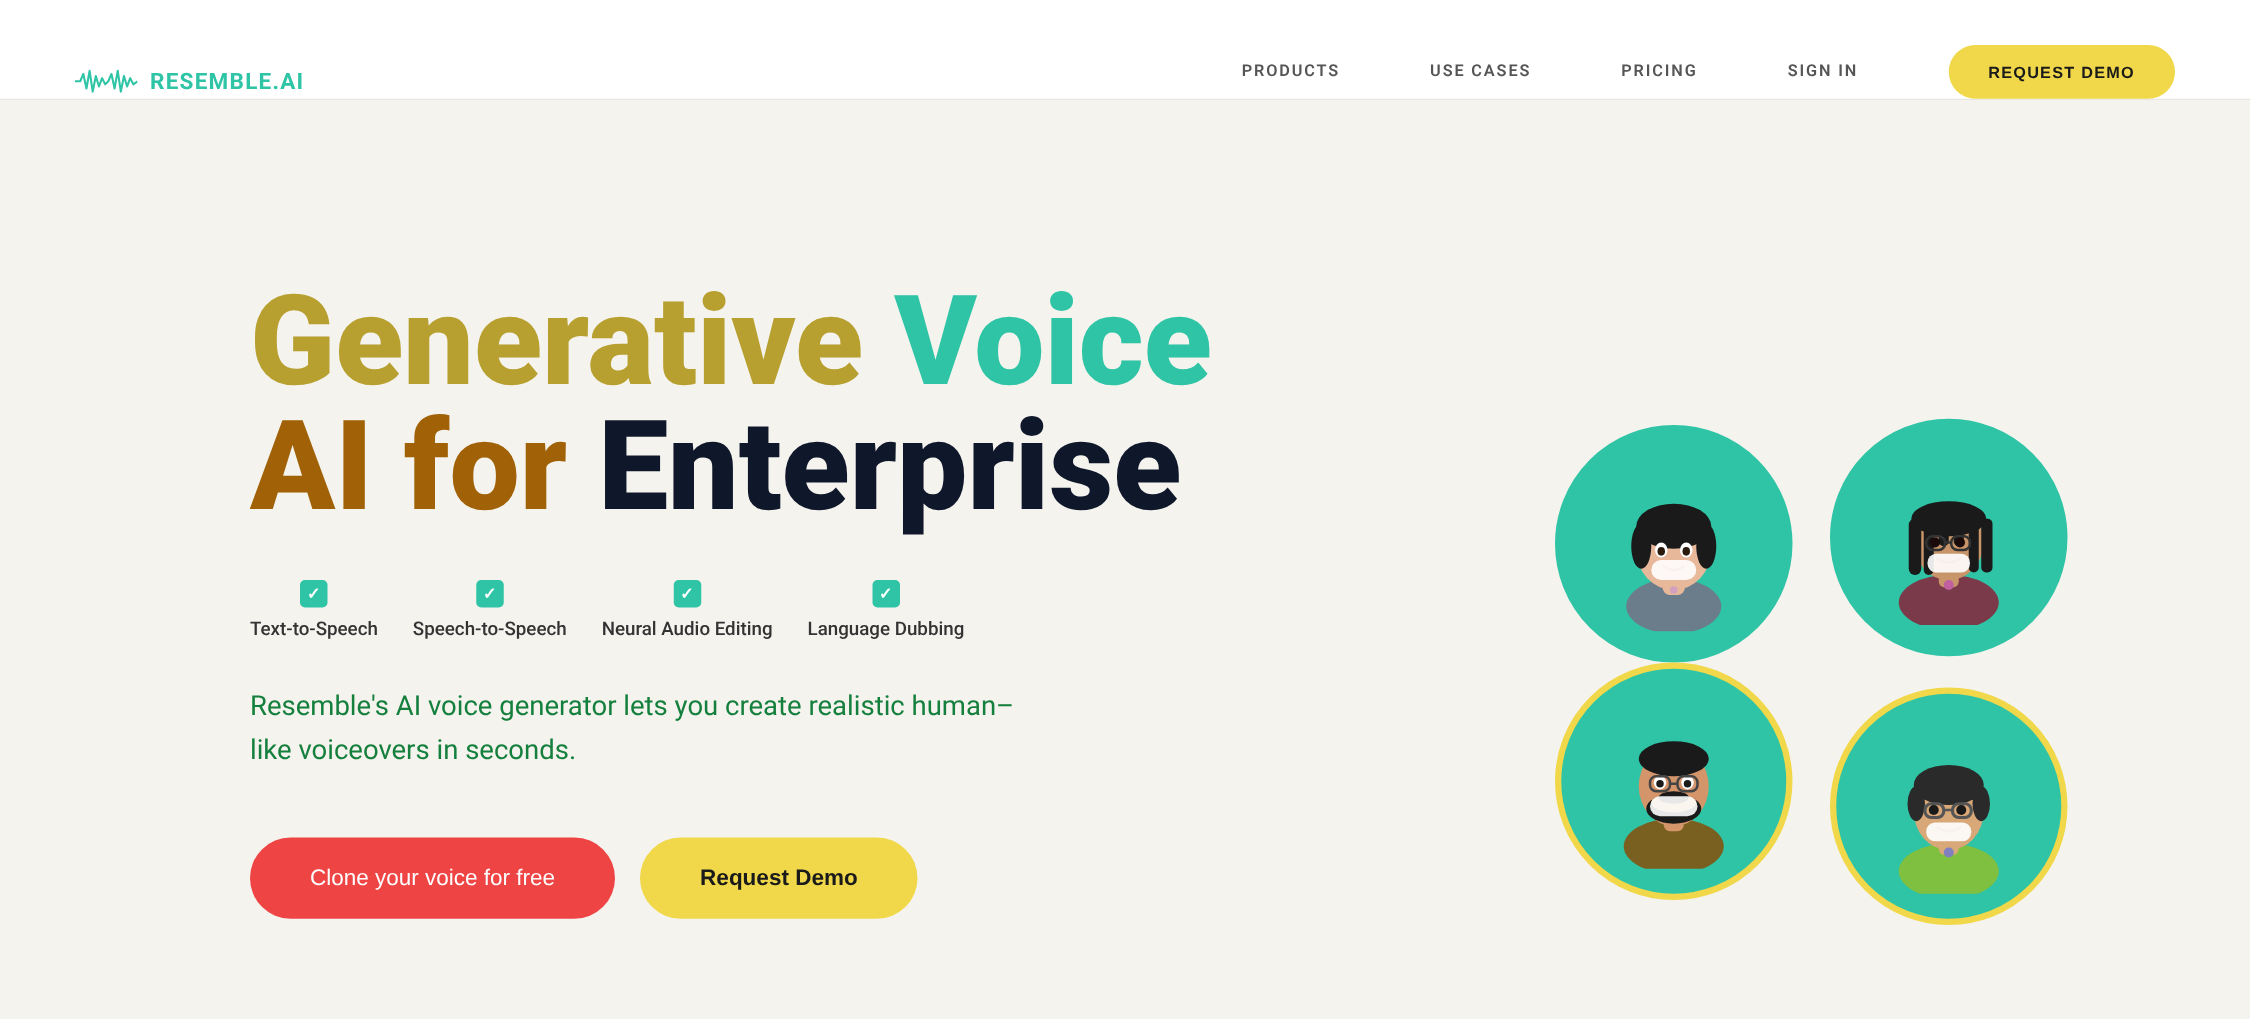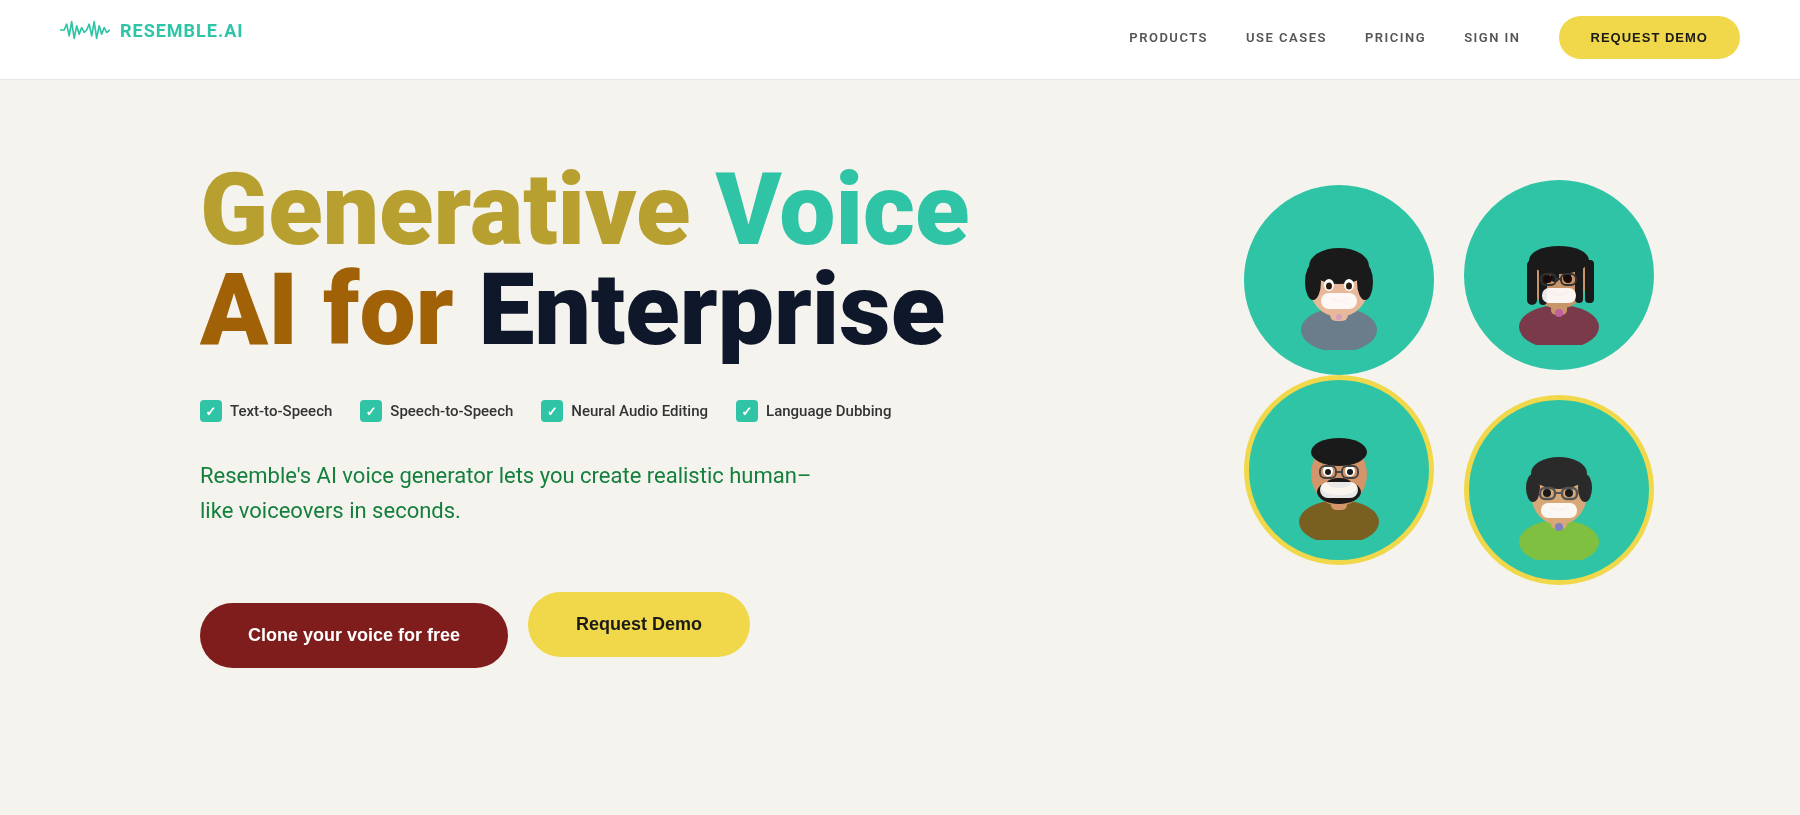--- a/index.html
+++ b/index.html
@@ -8,23 +8,23 @@
       background: #f5f3ee;
       width: 1800px;
       min-height: 815px;
       overflow-x: hidden;
     }
 
     
     .navbar {
       background: #ffffff;
       display: flex;
-      align-items: flex-start;
+      align-items: flex-end;
       justify-content: space-between;
-      padding: 16px 60px;
+      padding: 0 60px;
       height: 80px;
       border-bottom: 1px solid #e8e6e1;
     }
     .logo-area {
       display: flex;
       align-items: center;
       gap: 10px;
     }
     .logo-waveform {
       width: 50px;
@@ -33,21 +33,21 @@
     .logo-text {
       font-size: 18px;
       font-weight: 700;
       color: #2ec4a5;
       letter-spacing: 1px;
       text-transform: uppercase;
     }
     .nav-links {
       display: flex;
       align-items: center;
-      gap: 38px;
+      gap: 72px;
     }
     .nav-link {
       font-size: 13px;
       font-weight: 600;
       letter-spacing: 1.5px;
       text-transform: uppercase;
       color: #555;
       cursor: pointer;
       text-decoration: none;
     }
@@ -60,21 +60,21 @@
       font-size: 13px;
       font-weight: 700;
       letter-spacing: 1px;
       text-transform: uppercase;
       cursor: pointer;
     }
 
     
     .hero {
       display: flex;
-      align-items: flex-start;
+      align-items: flex-end;
       justify-content: space-between;
       padding: 80px 76px 80px 200px;
       min-height: 735px;
       background: #f5f3ee;
       position: relative;
     }
     .hero-left {
       max-width: 820px;
     }
     .hero-title {
@@ -103,20 +103,21 @@
       margin-bottom: 36px;
       flex-wrap: wrap;
     }
     .feature-item {
       display: flex;
       align-items: center;
       gap: 8px;
       font-size: 15px;
       color: #333;
       font-weight: 500;
+      flex-direction: column;
     }
     .check-icon {
       width: 22px;
       height: 22px;
       background: #2ec4a5;
       border-radius: 4px;
       display: flex;
       align-items: center;
       justify-content: center;
       flex-shrink: 0;
@@ -135,29 +136,28 @@
       margin-bottom: 52px;
       max-width: 620px;
     }
 
     .hero-buttons {
       display: flex;
       gap: 20px;
       align-items: center;
     }
     .btn-clone {
-      background: #7f1d1d;
+      background: #ef4444;
       color: #fff;
       border: none;
       border-radius: 50px;
       padding: 22px 48px;
       font-size: 18px;
-      font-weight: 700;
+      font-weight: 400;
       cursor: pointer;
-      margin-top: 23px;
     }
     .btn-demo {
       background: #f0d84a;
       color: #1a1a1a;
       border: none;
       border-radius: 50px;
       padding: 22px 48px;
       font-size: 18px;
       font-weight: 700;
       cursor: pointer;

